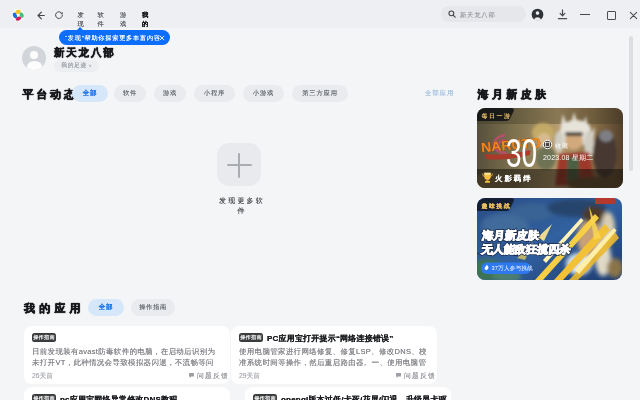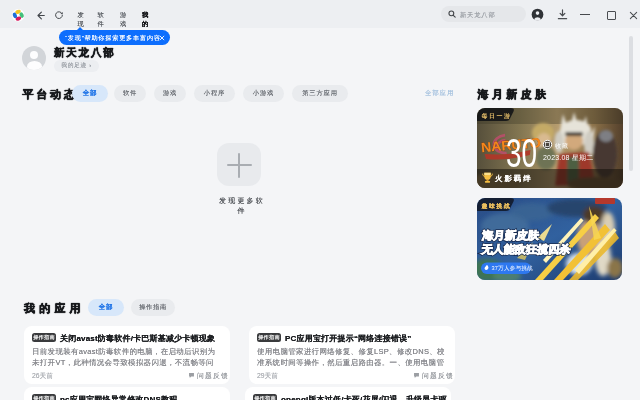--- a/index.html
+++ b/index.html
@@ -215,30 +215,29 @@
     <text x="4.5" y="9.5" font-family="Liberation Sans" font-size="6" font-weight="bold" fill="#efc25f" letter-spacing="1.4" style="text-shadow:0 0 0.35px #efc25f">趣味挑战</text>
   </svg>
 </div>
 
 <div class="abs dense" style="left:24px;top:301px;font-size:11px;font-weight:bold;color:#16181b;letter-spacing:4.2px">我的应用</div>
 <div class="pill bluepill" style="left:88px;top:299px;width:36px;height:17px;border-radius:8.5px;font-size:6.5px;letter-spacing:0.8px">全部</div>
 <div class="pill" style="left:131px;top:299px;width:44px;height:17px;font-size:6.3px;letter-spacing:0.6px">操作指南</div>
 
 <div class="card" style="left:24px;top:326px;width:206px;height:58px">
   <div class="tagdark" style="left:8px;top:7px;width:24px;height:8.5px;font-size:5.2px;letter-spacing:0.2px">操作指南</div>
-  <div class="abs" style="left:36px;top:6.5px;font-size:8px;font-weight:bold;color:#1b1d20;letter-spacing:0.2px;text-shadow:0 0 0.5px currentColor">关闭avast防毒软件/卡巴斯基减少卡顿现象</div>
   <div class="abs" style="left:8px;top:21px;width:190px;height:21px;overflow:hidden;font-size:7.5px;line-height:10.5px;color:#87888d;letter-spacing:0.3px;text-shadow:0 0 0.35px currentColor">日前发现装有avast防毒软件的电脑，在启动后识别为未打开VT，此种情况会导致模拟器闪退，不流畅等问题，也会引发占用电脑资源…</div>
   <div class="abs" style="left:8px;top:45px;font-size:6.8px;color:#b0b3b8;text-shadow:0 0 0.4px currentColor">26天前</div>
   <svg class="abs" style="left:164px;top:45.5px" width="7" height="7" viewBox="0 0 10 10">
       <path d="M1.5 1.5 H8.5 V6.5 H4.5 L2.5 8.5 V6.5 H1.5 Z" fill="#9b9ea3"></path>
     </svg>
   <div class="abs" style="left:173px;top:45px;font-size:6.8px;color:#9b9ea3;letter-spacing:1.2px;text-shadow:0 0 0.4px currentColor">问题反馈</div>
 </div>
 
-<div class="card" style="left:249px;top:326px;width:206px;height:58px">
+<div class="card" style="left:231px;top:326px;width:206px;height:58px">
   <div class="tagdark" style="left:8px;top:7px;width:24px;height:8.5px;font-size:5.2px;letter-spacing:0.2px">操作指南</div>
   <div class="abs" style="left:36px;top:6.5px;font-size:8px;font-weight:bold;color:#1b1d20;letter-spacing:0.2px;text-shadow:0 0 0.5px currentColor">PC应用宝打开提示“网络连接错误”</div>
   <div class="abs" style="left:8px;top:21px;width:190px;height:21px;overflow:hidden;font-size:7.5px;line-height:10.5px;color:#87888d;letter-spacing:0.3px;text-shadow:0 0 0.35px currentColor">使用电脑管家进行网络修复、修复LSP、修改DNS、校准系统时间等操作，然后重启路由器。一、使用电脑管家进行网络修复二、通过命…</div>
   <div class="abs" style="left:8px;top:45px;font-size:6.8px;color:#b0b3b8;text-shadow:0 0 0.4px currentColor">29天前</div>
   <svg class="abs" style="left:164px;top:45.5px" width="7" height="7" viewBox="0 0 10 10">
       <path d="M1.5 1.5 H8.5 V6.5 H4.5 L2.5 8.5 V6.5 H1.5 Z" fill="#9b9ea3"></path>
     </svg>
   <div class="abs" style="left:173px;top:45px;font-size:6.8px;color:#9b9ea3;letter-spacing:1.2px;text-shadow:0 0 0.4px currentColor">问题反馈</div>
 </div>
 

